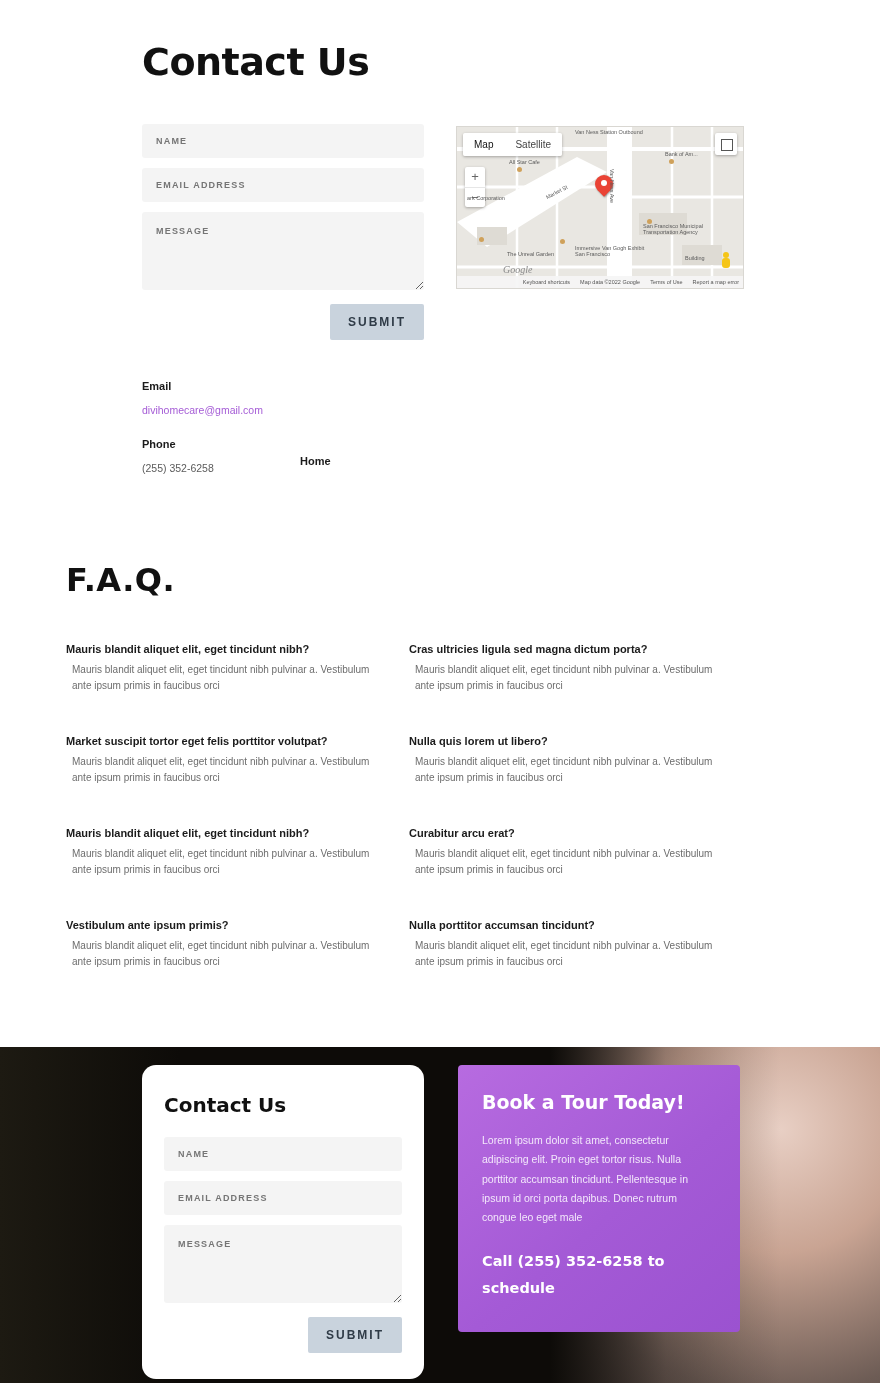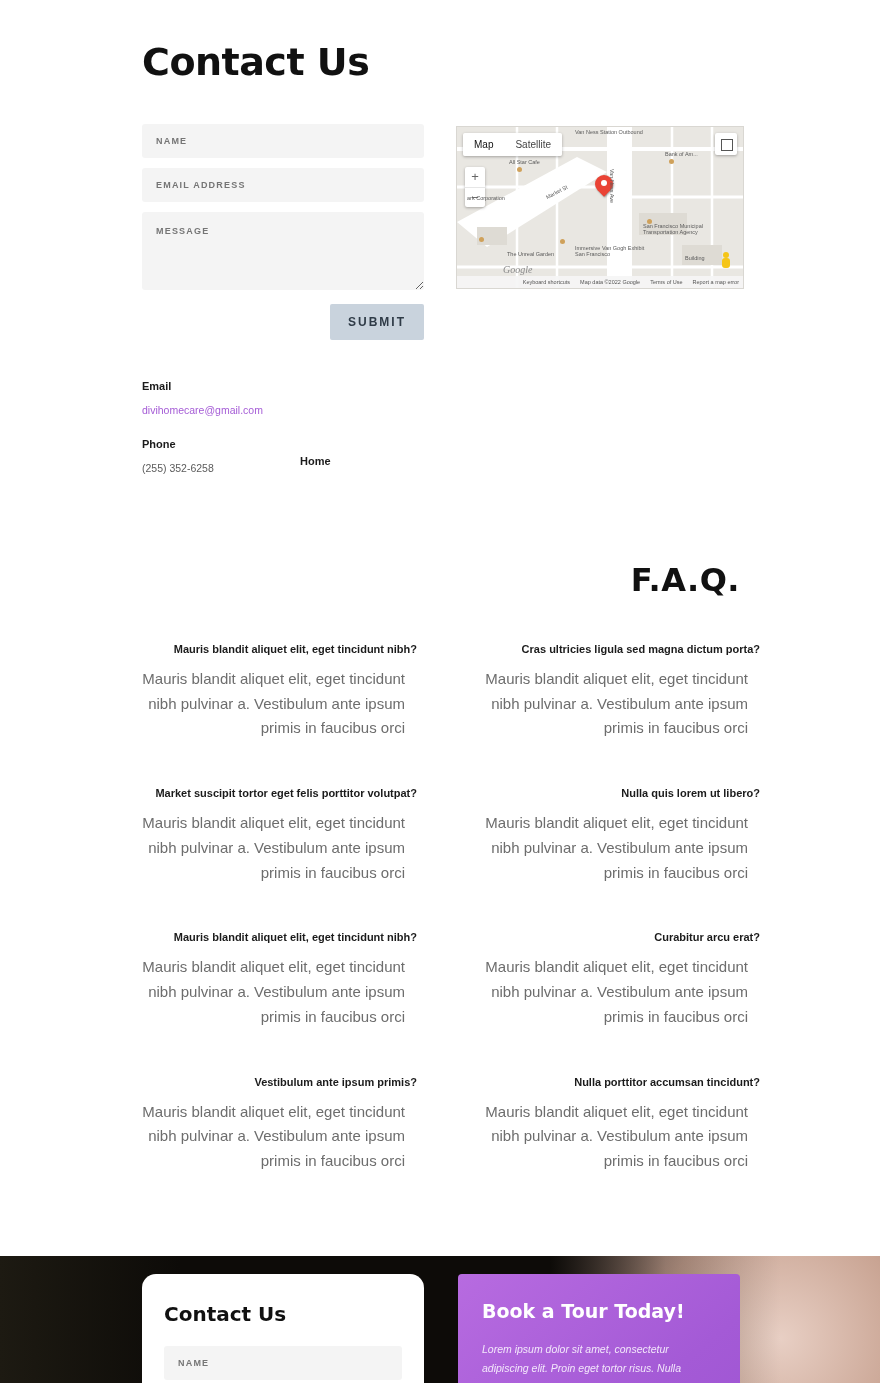--- a/index.html
+++ b/index.html
@@ -182,38 +182,38 @@
     font-size: 11px;
     color: #1b1b1b;
     margin: 0 0 6px 0;
     font-weight: bold;
   }
   .details h4.second { margin-top: 18px; }
   .details a { color: #a55cd6; text-decoration: none; font-size: 10.5px; }
   .details p { margin: 0; }
 
   
-  .faq-section { padding: 84px 140px 70px 102px; text-align: right; }
+  .faq-section { padding: 84px 140px 70px 66px; }
   .faq-title {
     font-size: 32px; font-weight: bold; letter-spacing: 0.5px;
     color: #111; margin: 0 0 44px 0;
     font-family: "DejaVu Sans", sans-serif;
   }
   .faq-grid {
     display: grid;
     grid-template-columns: 315px 315px;
     column-gap: 28px;
     row-gap: 34px;
   }
   .faq-q {
     font-size: 11px; font-weight: bold; color: #1b1b1b;
     margin: 0 0 7px 0;
   }
   .faq-a {
-    font-size: 15px; color: #6d6d6d; line-height: 1.65; margin: 12px;
+    font-size: 10px; color: #6d6d6d; line-height: 1.65; margin: 6px;
   }
 
   
   .footer {
     position: relative;
     background: #0d0b08;
     min-height: 458px;
     overflow: hidden;
   }
   .footer-photo {
@@ -258,21 +258,21 @@
     background: linear-gradient(140deg, #b76be0 0%, #a45ad6 55%, #9b52d0 100%);
     border-radius: 4px;
     padding: 26px 26px 30px 24px;
     height: fit-content;
   }
   .cta-card h3 {
     font-size: 19px; font-weight: bold; color: #ffffff; margin: 0 0 18px 0;
     font-family: "DejaVu Sans", sans-serif;
   }
   .cta-card p {
-    font-size: 10.5px; color: #f3e7fb; line-height: 1.85; margin: 0 0 20px 0; font-style: italic;
+    font-size: 10.5px; color: #f3e7fb; line-height: 1.85; margin: 0 0 20px 0;
   }
   .cta-card .call {
     font-size: 14.5px; font-weight: bold; color: #ffffff; margin: 0;
     font-family: "DejaVu Sans", sans-serif;
   }
 
   .footer-cols {
     position: relative;
     display: flex;
     padding: 68px 140px 30px 142px;

